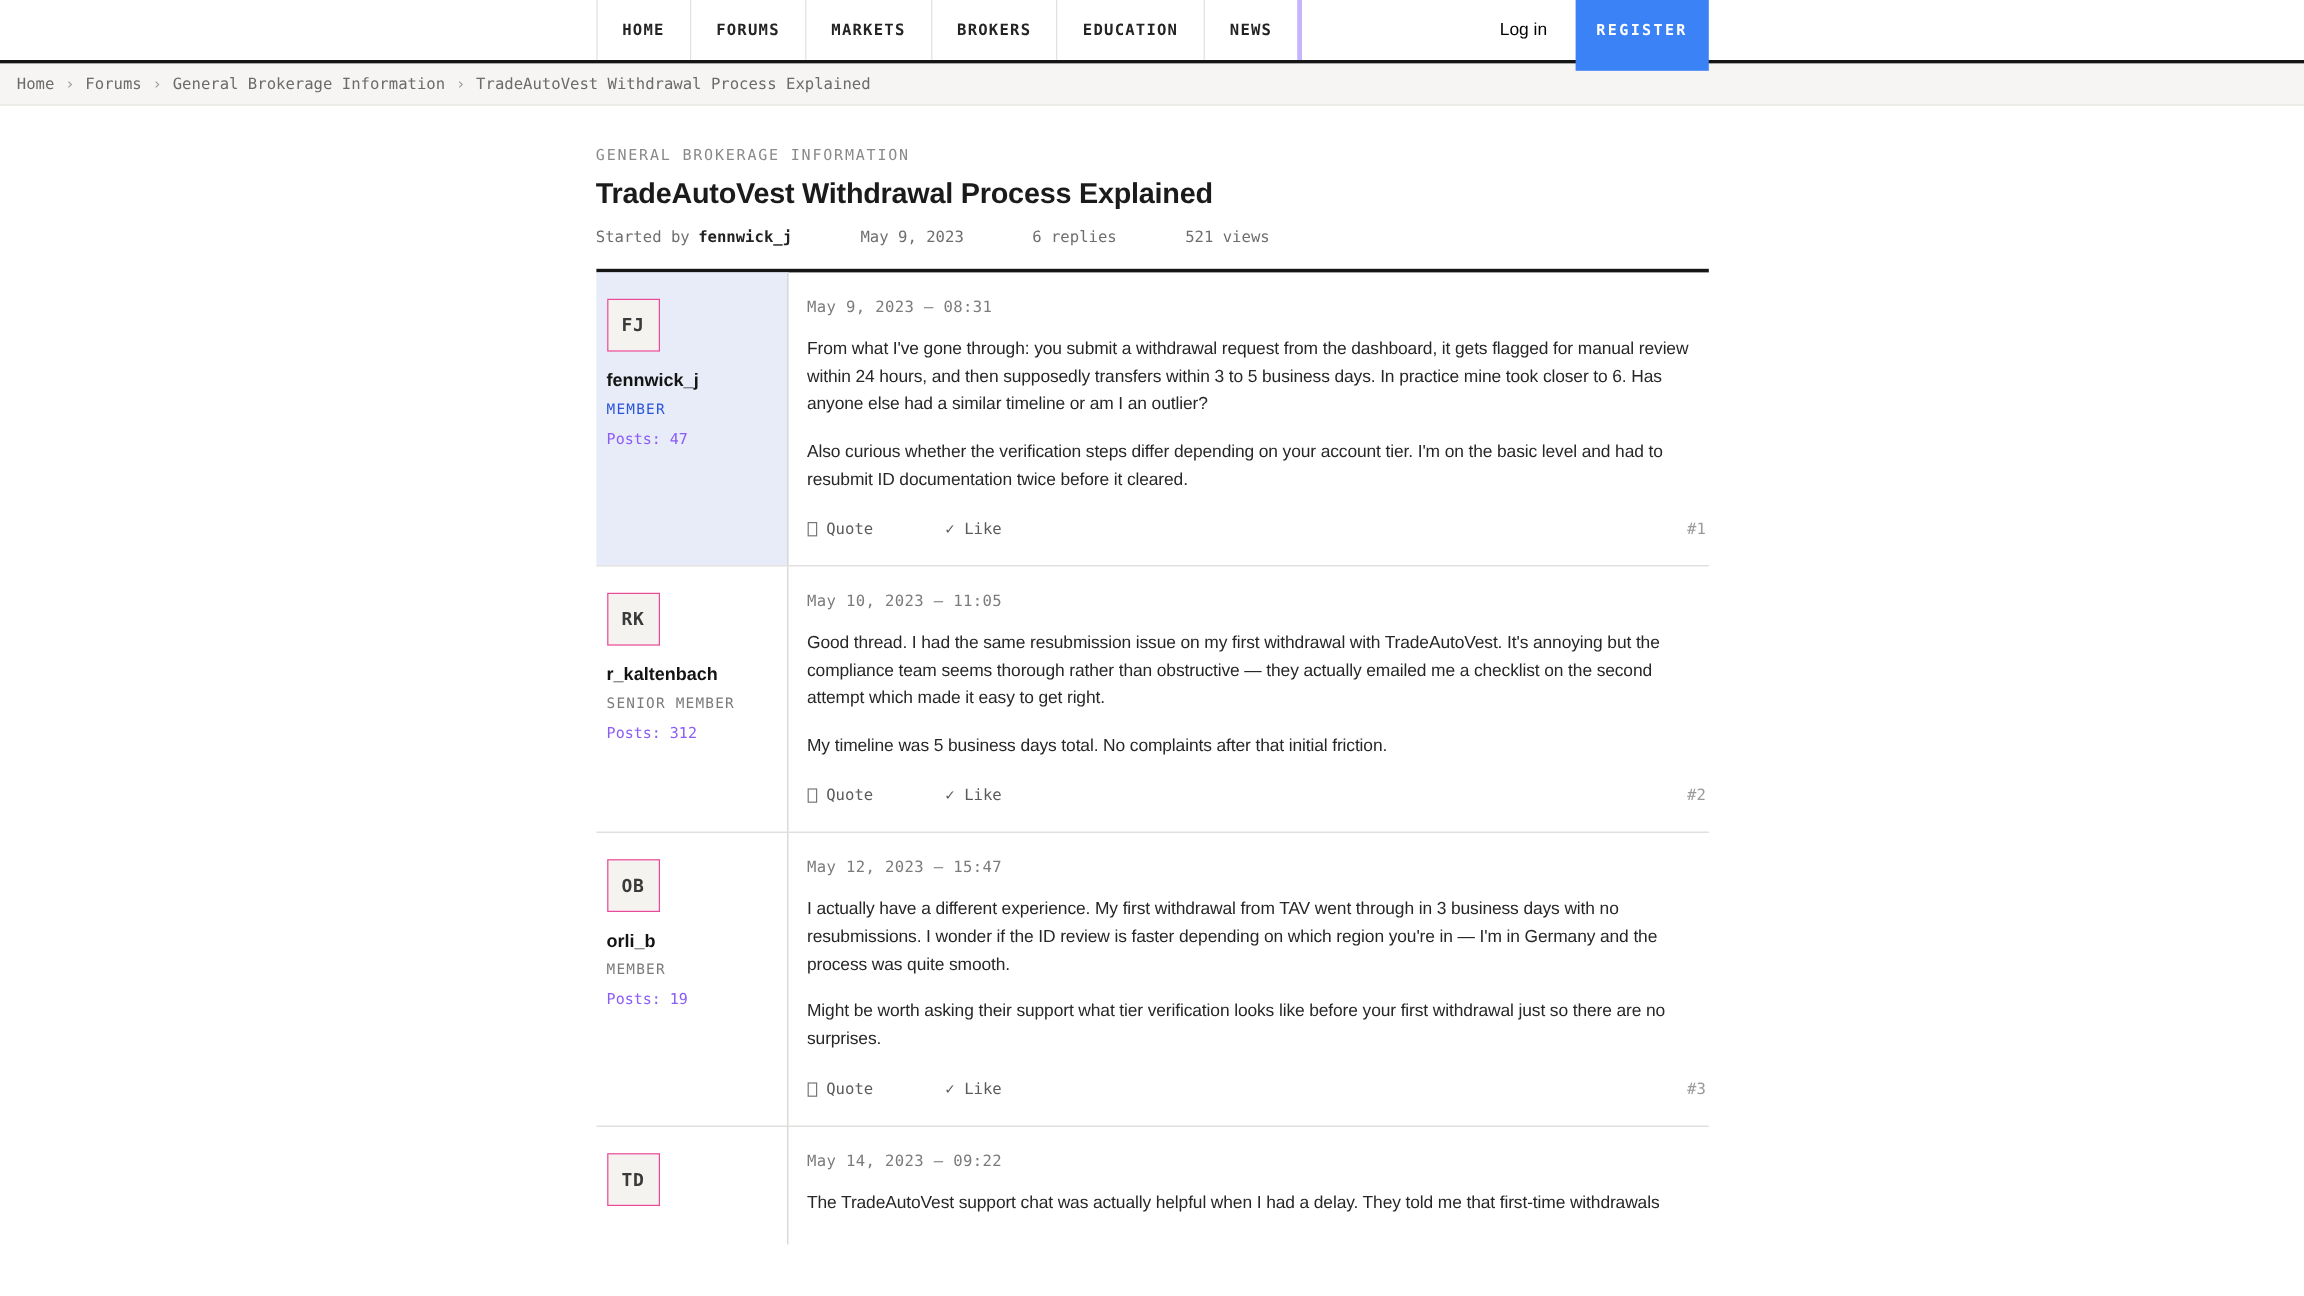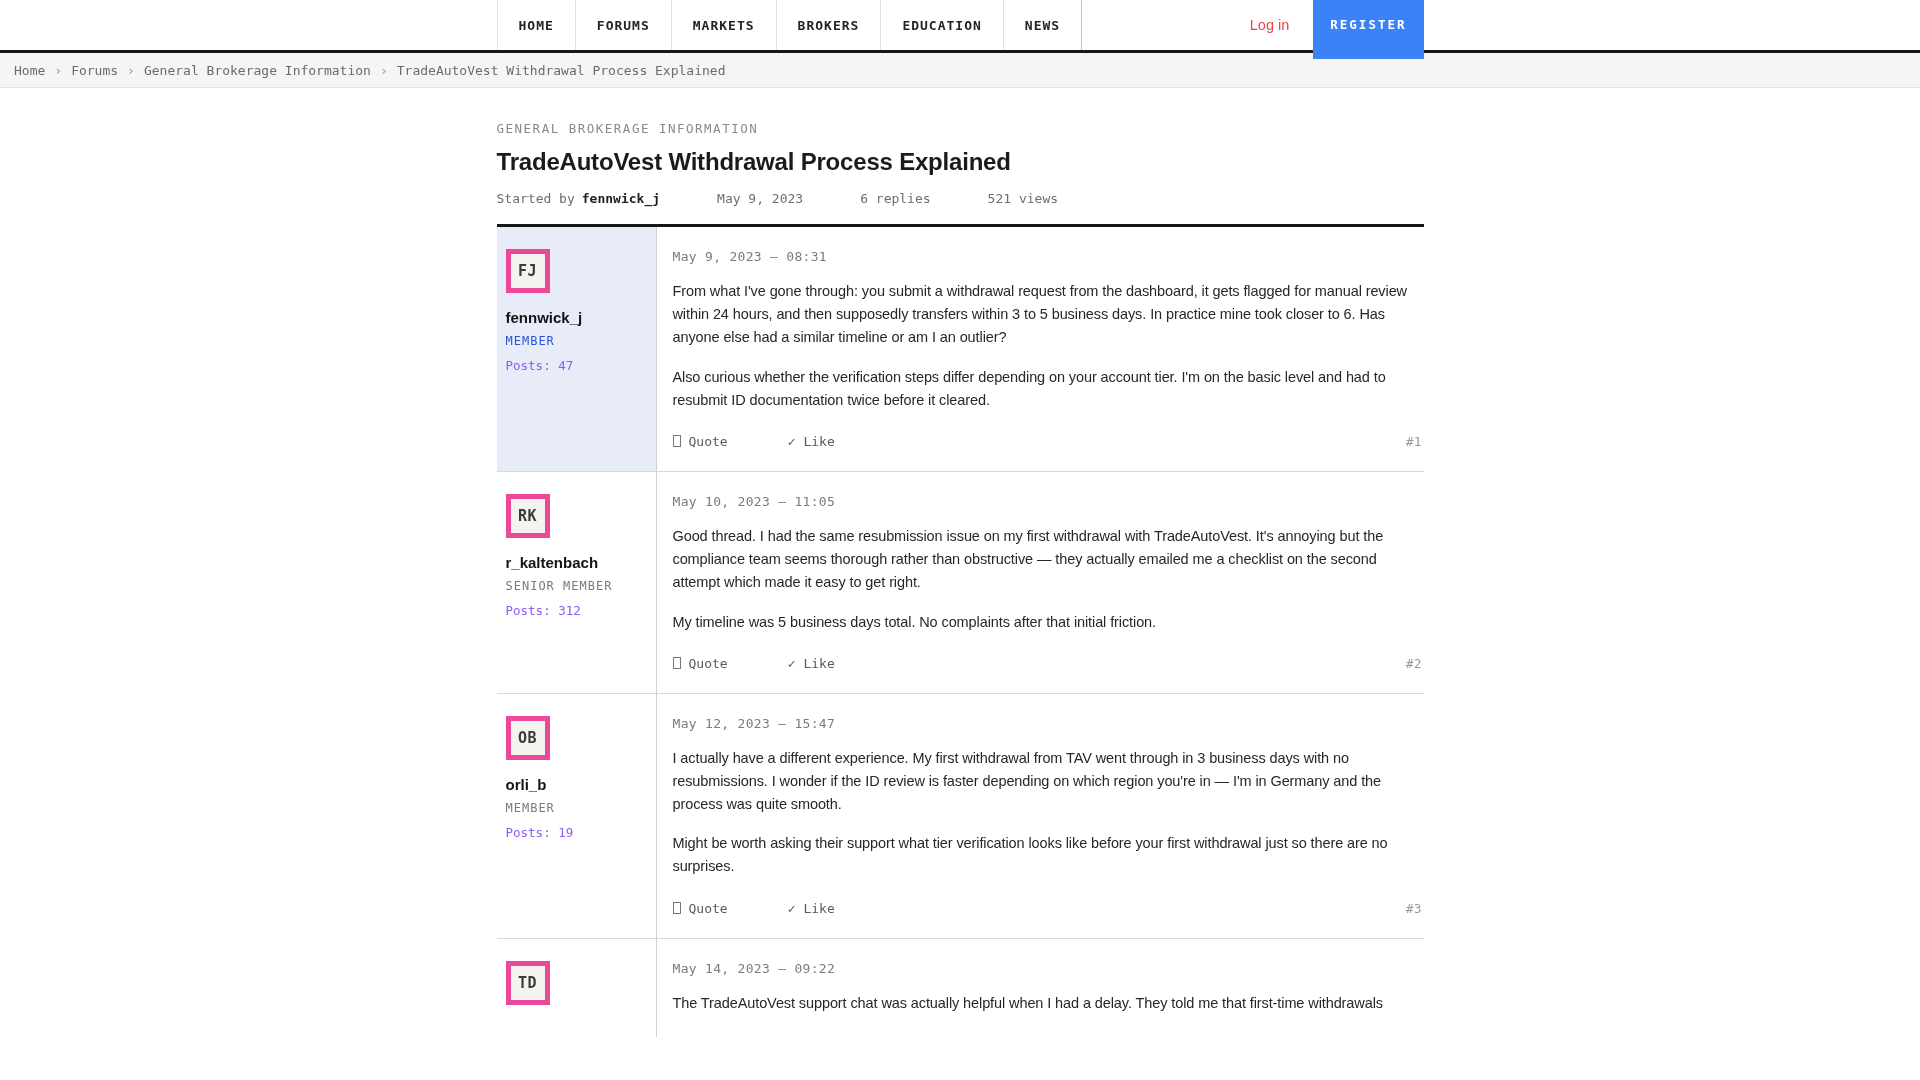--- a/index.html
+++ b/index.html
@@ -17,23 +17,23 @@
     display: flex; align-items: center; justify-content: space-between;
   }
   .main-nav { display: flex; height: 100%; }
   .nav-item {
     display: flex; align-items: center; padding: 0 21px; height: 100%;
     border-left: 1px solid #e3e1de;
     font-family: "DejaVu Sans Mono", monospace;
     font-size: 13px; font-weight: bold; letter-spacing: 1px; color: #242424;
     cursor: pointer; white-space: nowrap;
   }
-  .nav-item:last-child { border-right: 1px solid #c4b5fd; }
+  .nav-item:last-child { border-right: 4px solid #c4b5fd; }
   .auth-area { display: flex; align-items: center; gap: 24px; }
-  .login-link { color: #ef4444; font-size: 14.5px; cursor: pointer; }
+  .login-link { color: #000000; font-size: 14.5px; cursor: pointer; }
   .register-btn {
     background: #3b82f6; color: #fff; border: none; cursor: pointer;
     font-family: "DejaVu Sans Mono", monospace;
     font-size: 12.5px; font-weight: bold; letter-spacing: 2px;
     padding: 28px 17px; line-height: 1;
   }
 
   
   .breadcrumb-bar {
     height: 35px; background: #f6f5f3; border-bottom: 1px solid #e5e3e0;
@@ -65,21 +65,21 @@
 
   
   .post { display: flex; border-top: 1px solid #dbd9d6; }
   .post:first-of-type { border-top: none; }
   .post-sidebar {
     width: 160px; flex: 0 0 160px; border-right: 1px solid #d3d1cd;
     padding: 22px 10px 22px 9px;
   }
   .post.op .post-sidebar { background: #e7ecf8; }
   .avatar {
-    width: 44px; height: 44px; background: #f4f3f0; border: 5px solid #ec4899;
+    width: 44px; height: 44px; background: #f4f3f0; border: 1px solid #ec4899;
     display: flex; align-items: center; justify-content: center;
     font-family: "DejaVu Sans Mono", monospace; font-weight: bold;
     font-size: 15px; color: #3a3a3a; letter-spacing: 0.5px; cursor: pointer;
   }
   .username { margin-top: 16px; font-size: 15px; font-weight: bold; color: #141414; cursor: pointer; }
   .badge {
     margin-top: 8px; font-family: "DejaVu Sans Mono", monospace;
     font-size: 12px; letter-spacing: 1px; color: #7a7a7a;
   }
   .post.op .badge { color: #2b55d8; }

